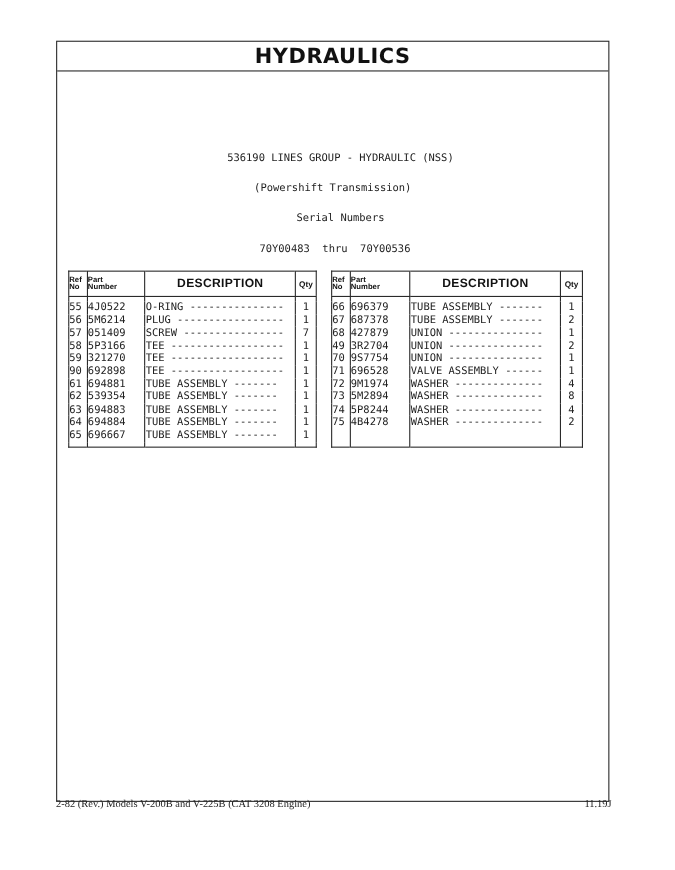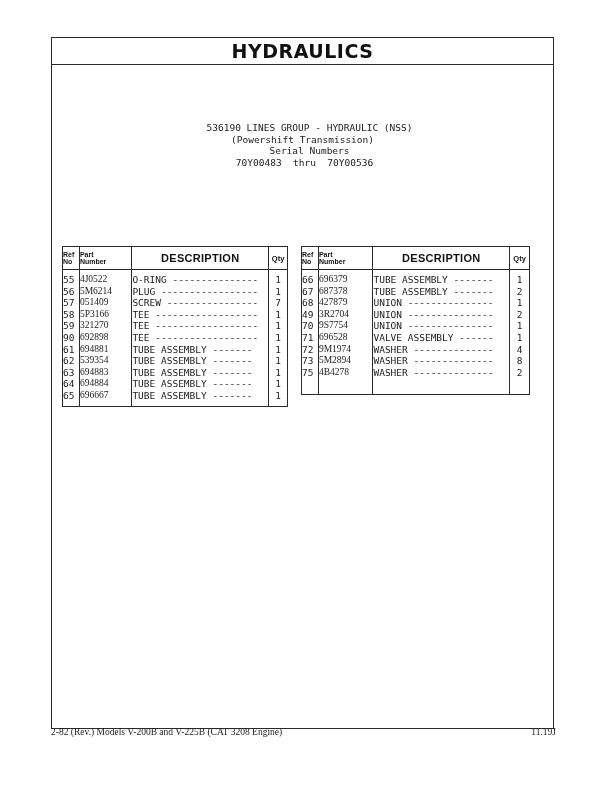--- a/index.html
+++ b/index.html
@@ -15,21 +15,21 @@
   }
   .title {
     font-family: "DejaVu Sans", sans-serif; font-weight: bold; font-size: 19px;
     letter-spacing: 0.5px; color: #111;
   }
   .group-head {
     position: absolute; left: 0; right: 0; top: 84px;
     font-family: "DejaVu Sans Mono", monospace; font-size: 9.5px; line-height: 11.5px;
     text-align: center; color: #222;
   }
-  .group-head div { white-space: pre; }
+  .group-head div { white-space: pre; margin-top: 16px; }
   .gh-l1 { margin-left: 14px; }
   .gh-l3 { margin-left: 14px; }
   .gh-l4 { margin-left: 4px; }
 
   table.parts {
     position: absolute; top: 246px; border-collapse: collapse;
     border: 1.5px solid #2a2a2a;
     font-family: "DejaVu Sans Mono", monospace; color: #222;
   }
   table.parts th {
@@ -42,21 +42,21 @@
   th.desc { font-size: 11px; letter-spacing: 0.3px; }
   th.qty { font-size: 7.5px; }
   table.parts td {
     font-size: 9.5px; height: 11.6px; line-height: 11.6px; padding: 0;
     border-right: 1px solid #2a2a2a; white-space: pre; vertical-align: top;
   }
   table.parts td:last-child { border-right: none; }
   tr.spacer td { height: 4px; line-height: 4px; }
   tr.tail td { height: 6px; line-height: 6px; }
   td.c-ref { padding-left: 2px; }
-  td.c-pn { padding-left: 4px; font-family: Liberation Serif, serif; }
+  td.c-pn { padding-left: 4px; }
   td.c-desc { padding-left: 5px; }
   td.c-qty { text-align: center; }
 
   #tbl-left { left: 62px; width: 226px; }
   #tbl-right { left: 301px; width: 229px; }
 
   .footer {
     position: absolute; top: 727px; left: 51px; width: 505px;
     font-family: Liberation Serif, serif; font-size: 9.5px; color: #222;
     display: flex; justify-content: space-between;
@@ -239,20 +239,26 @@
         <td class="c-desc">WASHER --------------</td>
         <td class="c-qty">4</td>
       </tr>
       <tr>
         <td class="c-ref">73</td>
         <td class="c-pn">5M2894</td>
         <td class="c-desc">WASHER --------------</td>
         <td class="c-qty">8</td>
       </tr>
       <tr>
+        <td class="c-ref">74</td>
+        <td class="c-pn">5P8244</td>
+        <td class="c-desc">WASHER --------------</td>
+        <td class="c-qty">4</td>
+      </tr>
+      <tr>
         <td class="c-ref">75</td>
         <td class="c-pn">4B4278</td>
         <td class="c-desc">WASHER --------------</td>
         <td class="c-qty">2</td>
       </tr>
       <tr class="tail" style="height: 16px;">
         <td style="height: 16px;"></td>
         <td style="height: 16px;"></td>
         <td style="height: 16px;"></td>
         <td style="height: 16px;"></td>

